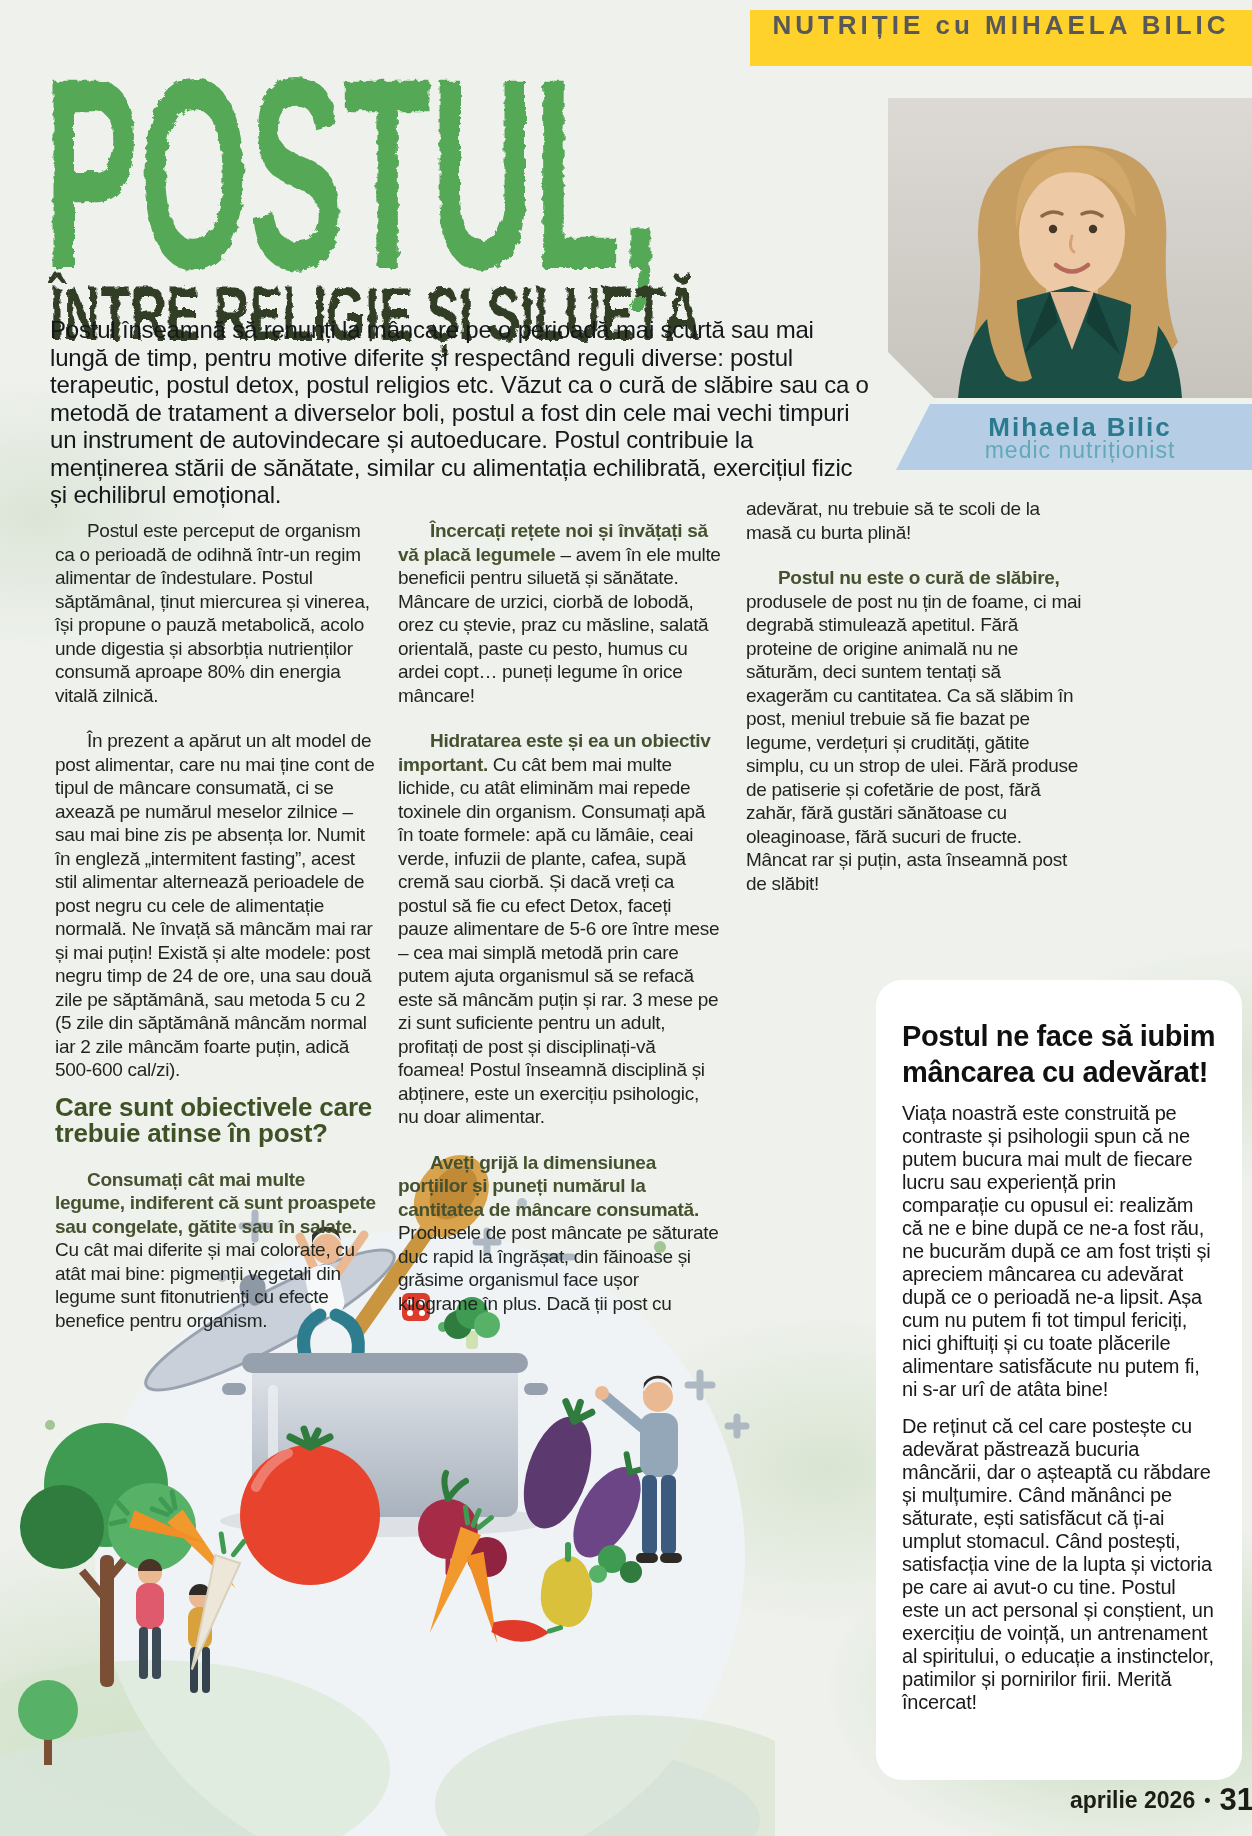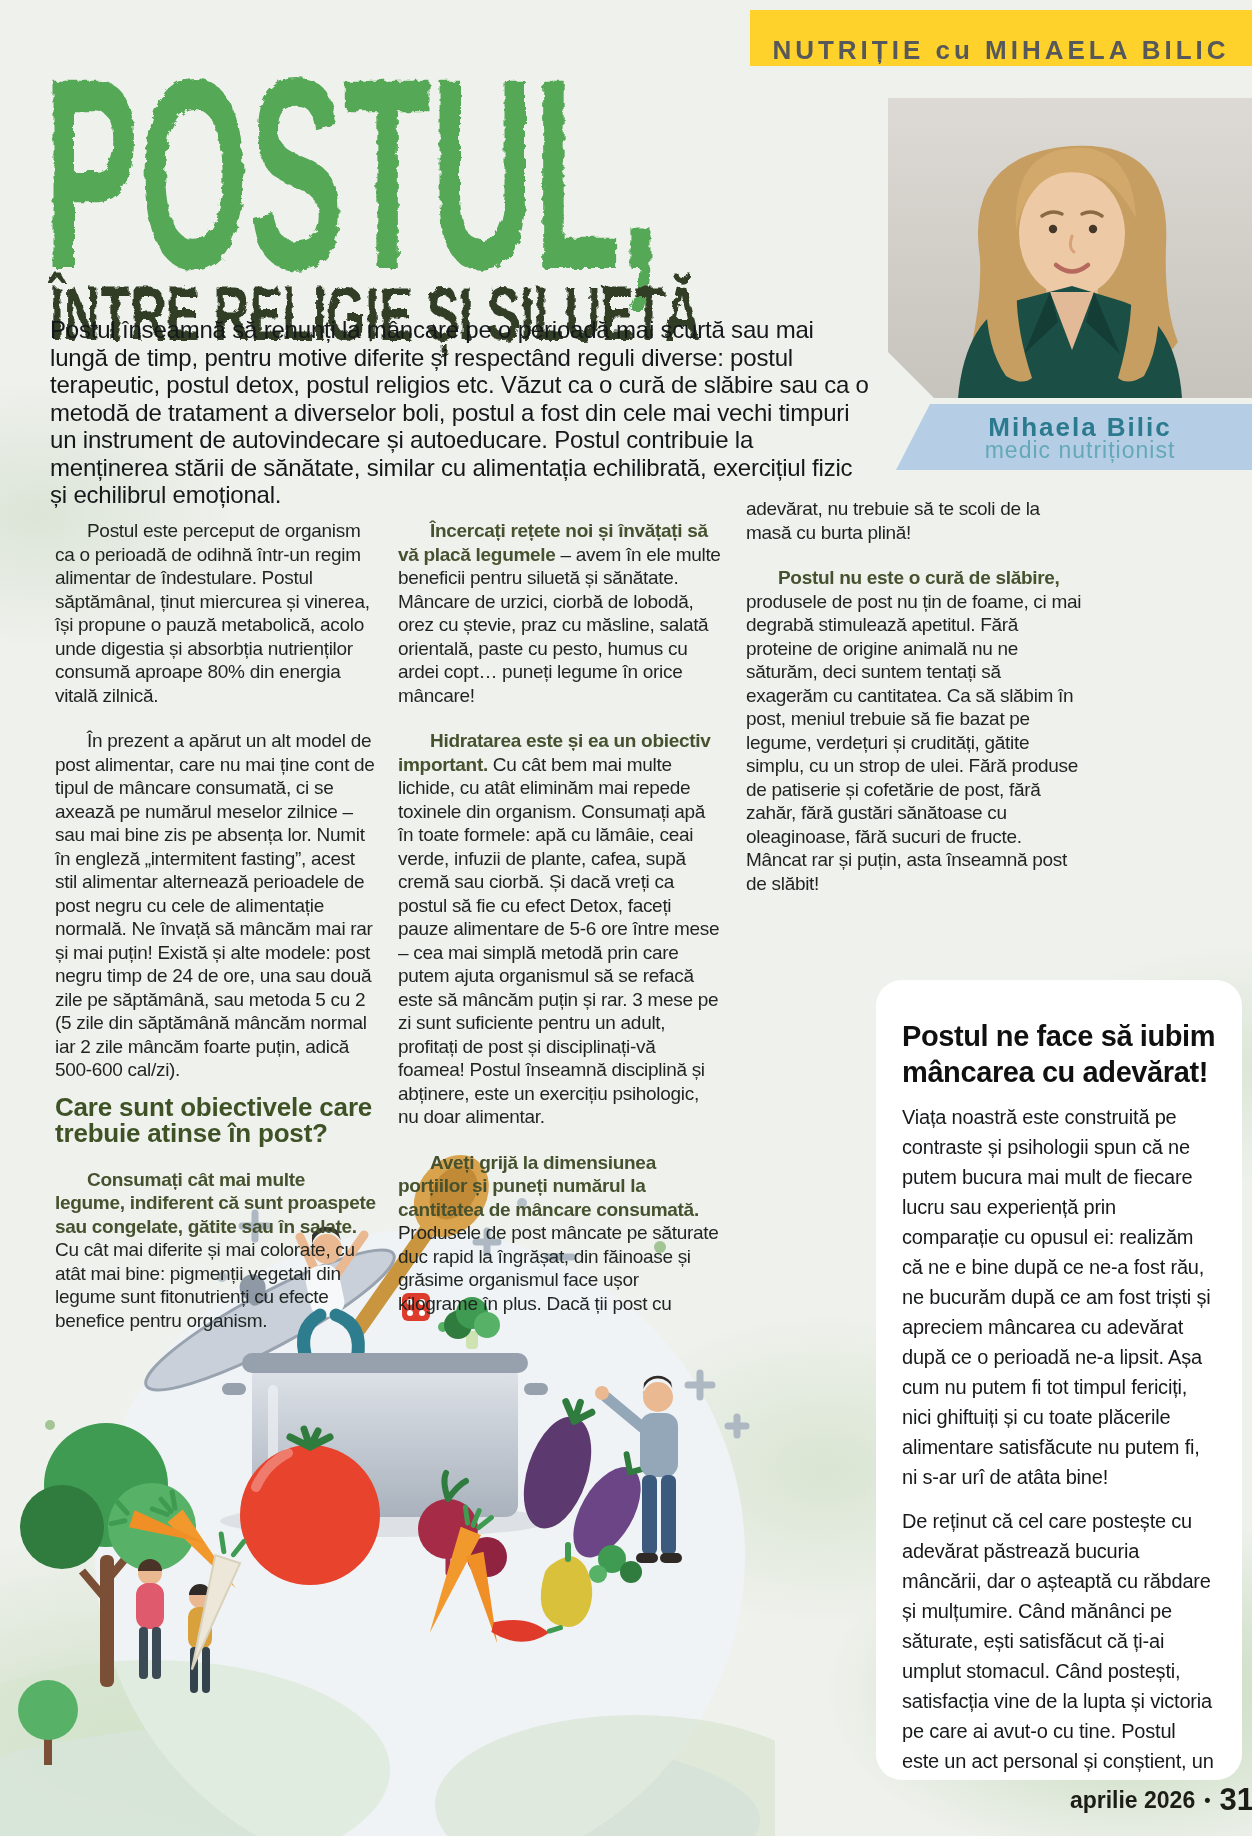--- a/index.html
+++ b/index.html
@@ -11,21 +11,21 @@
       radial-gradient(ellipse 430px 250px at 90% 92%, rgba(150,190,130,.50), transparent 70%),
       radial-gradient(ellipse 520px 300px at 10% 95%, rgba(160,195,140,.38), transparent 70%),
       radial-gradient(ellipse 330px 220px at 66% 80%, rgba(170,200,150,.30), transparent 70%),
       radial-gradient(ellipse 280px 190px at 3% 28%, rgba(205,218,198,.55), transparent 70%),
       radial-gradient(ellipse 300px 170px at 99% 58%, rgba(188,210,176,.35), transparent 70%),
       radial-gradient(ellipse 360px 180px at 30% 99%, rgba(185,200,212,.40), transparent 70%);
   }
   
   .header-tag{
     position:absolute;left:750px;top:10px;width:502px;height:56px;
-    background:#ffd22b;display:flex;align-items:flex-end;justify-content:center;
+    background:#ffd22b;display:flex;align-items:flex-start;justify-content:center;
   }
   .header-tag span{
     font-size:26px;font-weight:bold;letter-spacing:4px;color:#57585a;white-space:nowrap;
   }
   
   .title-block{position:absolute;left:48px;top:50px;z-index:2;}
   
   .intro{
     position:absolute;left:50px;top:316px;width:824px;z-index:2;
     font-size:24px;line-height:27.5px;color:#15181a;letter-spacing:-0.2px;
@@ -55,21 +55,21 @@
   .col3{left:746px;width:336px;}
   
   .highlight-box{
     position:absolute;left:876px;top:980px;width:366px;height:800px;z-index:2;
     background:#ffffff;border-radius:26px;box-sizing:border-box;
     padding:38px 26px 0;overflow:hidden;
   }
   .box-title{
     font-size:29px;line-height:36px;font-weight:bold;color:#101010;margin:0 0 12px;letter-spacing:-0.4px;
   }
-  .highlight-box p{margin:0 0 14px;font-size:20px;line-height:30px;color:#17191b;letter-spacing:-0.2px;}
+  .highlight-box p{margin:0 0 14px;font-size:20px;line-height:23px;color:#17191b;letter-spacing:-0.2px;}
   
   .page-footer{
     position:absolute;left:888px;top:1782px;width:366px;z-index:3;
     text-align:right;color:#1c1e16;white-space:nowrap;
   }
   .footer-issue{font-size:23px;font-weight:bold;}
   .footer-sep{font-size:18px;font-weight:bold;margin:0 9px;vertical-align:2px;}
   .footer-page{font-size:31px;font-weight:bold;vertical-align:-2px;}
   
   .illustration{position:absolute;left:0;top:1125px;width:775px;height:711px;z-index:1;}

